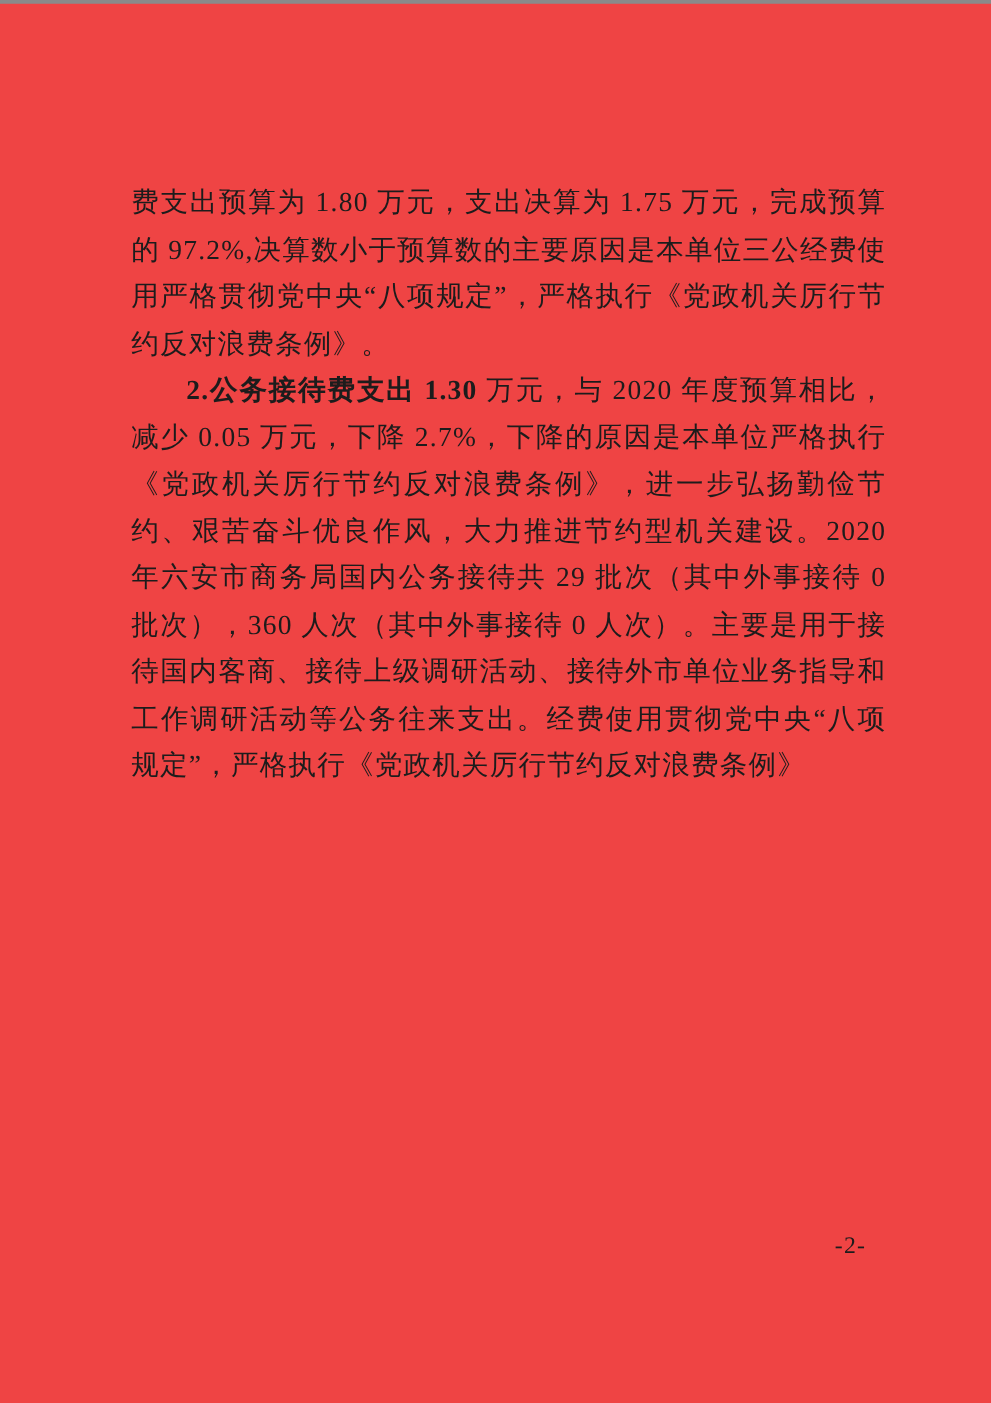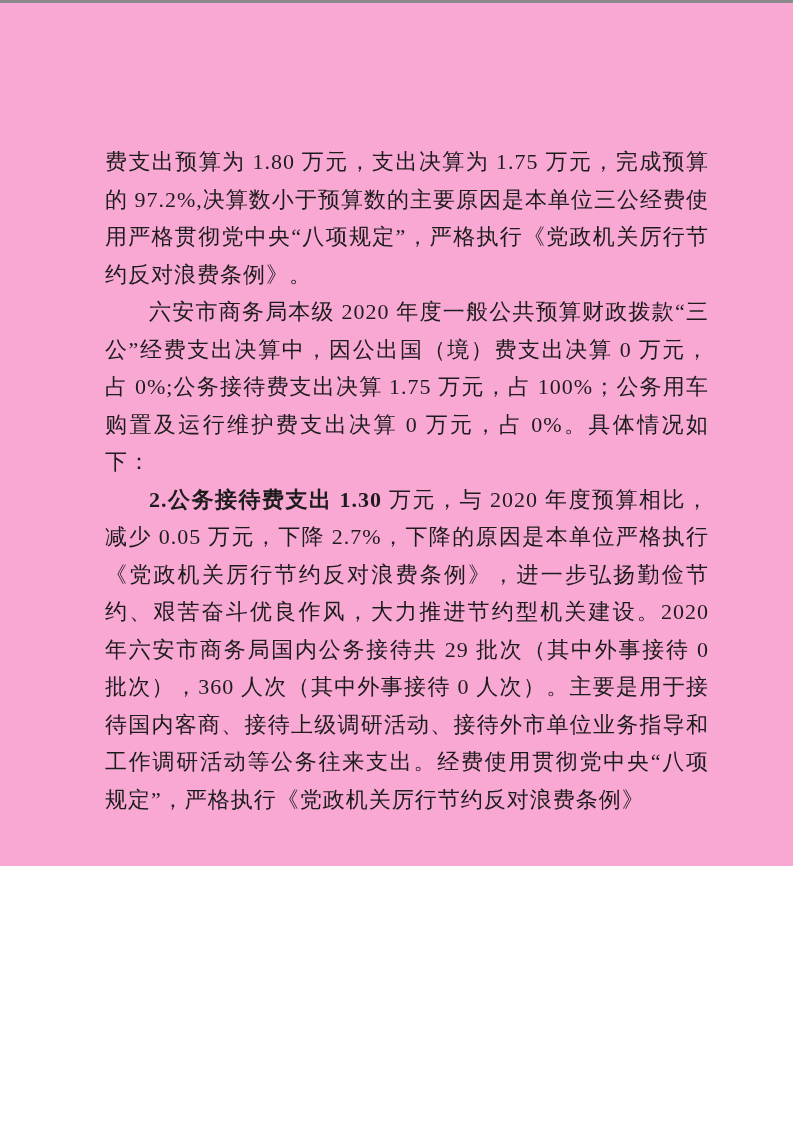--- a/index.html
+++ b/index.html
@@ -8,22 +8,22 @@
     background: #ffffff;
   }
   body {
     width: 793px;
     height: 1122px;
     font-family: "Liberation Serif", "DejaVu Serif", serif;
   }
   .page {
     position: relative;
     width: 793px;
-    height: 866px;
-    background: #f9a8d4;
+    height: 1122px;
+    background: #ef4444;
     overflow: hidden;
   }
   .scan-edge {
     position: absolute;
     top: 0;
     left: 0;
     width: 100%;
     height: 3px;
     background: #8a8a8a;
   }
@@ -64,21 +64,20 @@
 
 <div class="page">
 
   <div class="scan-edge"></div>
 
   <div class="content">
 
     <p class="para"><span>费支出预算为 1.80 万元，支出决算为 1.75 万元，完成预算的 97.2%,决算数小于预算数的主要原因是本单位三公经费使用严格贯彻党中央“八项规定”，严格执行《党政机关厉行节约反对浪费条例》。</span></p>
 
 
-    <p class="para indent"><span>六安市商务局本级 2020 年度一般公共预算财政拨款“三公”经费支出决算中，因公出国（境）费支出决算 0 万元，占 0%;公务接待费支出决算 1.75 万元，占 100%；公务用车购置及运行维护费支出决算 0 万元，占 0%。具体情况如下：</span></p>
 
 
     <p class="para indent"><span class="bold">2.公务接待费支出 1.30</span><span> 万元，与 2020 年度预算相比，减少 0.05 万元，下降 2.7%，下降的原因是本单位严格执行《党政机关厉行节约反对浪费条例》，进一步弘扬勤俭节约、艰苦奋斗优良作风，大力推进节约型机关建设。2020 年六安市商务局国内公务接待共 29 批次（其中外事接待 0 批次），360 人次（其中外事接待 0 人次）。主要是用于接待国内客商、接待上级调研活动、接待外市单位业务指导和工作调研活动等公务往来支出。经费使用贯彻党中央“八项规定”，严格执行《党政机关厉行节约反对浪费条例》</span></p>
 
   </div>
 
   <div class="page-number">-2-</div>
 
 </div>
 

